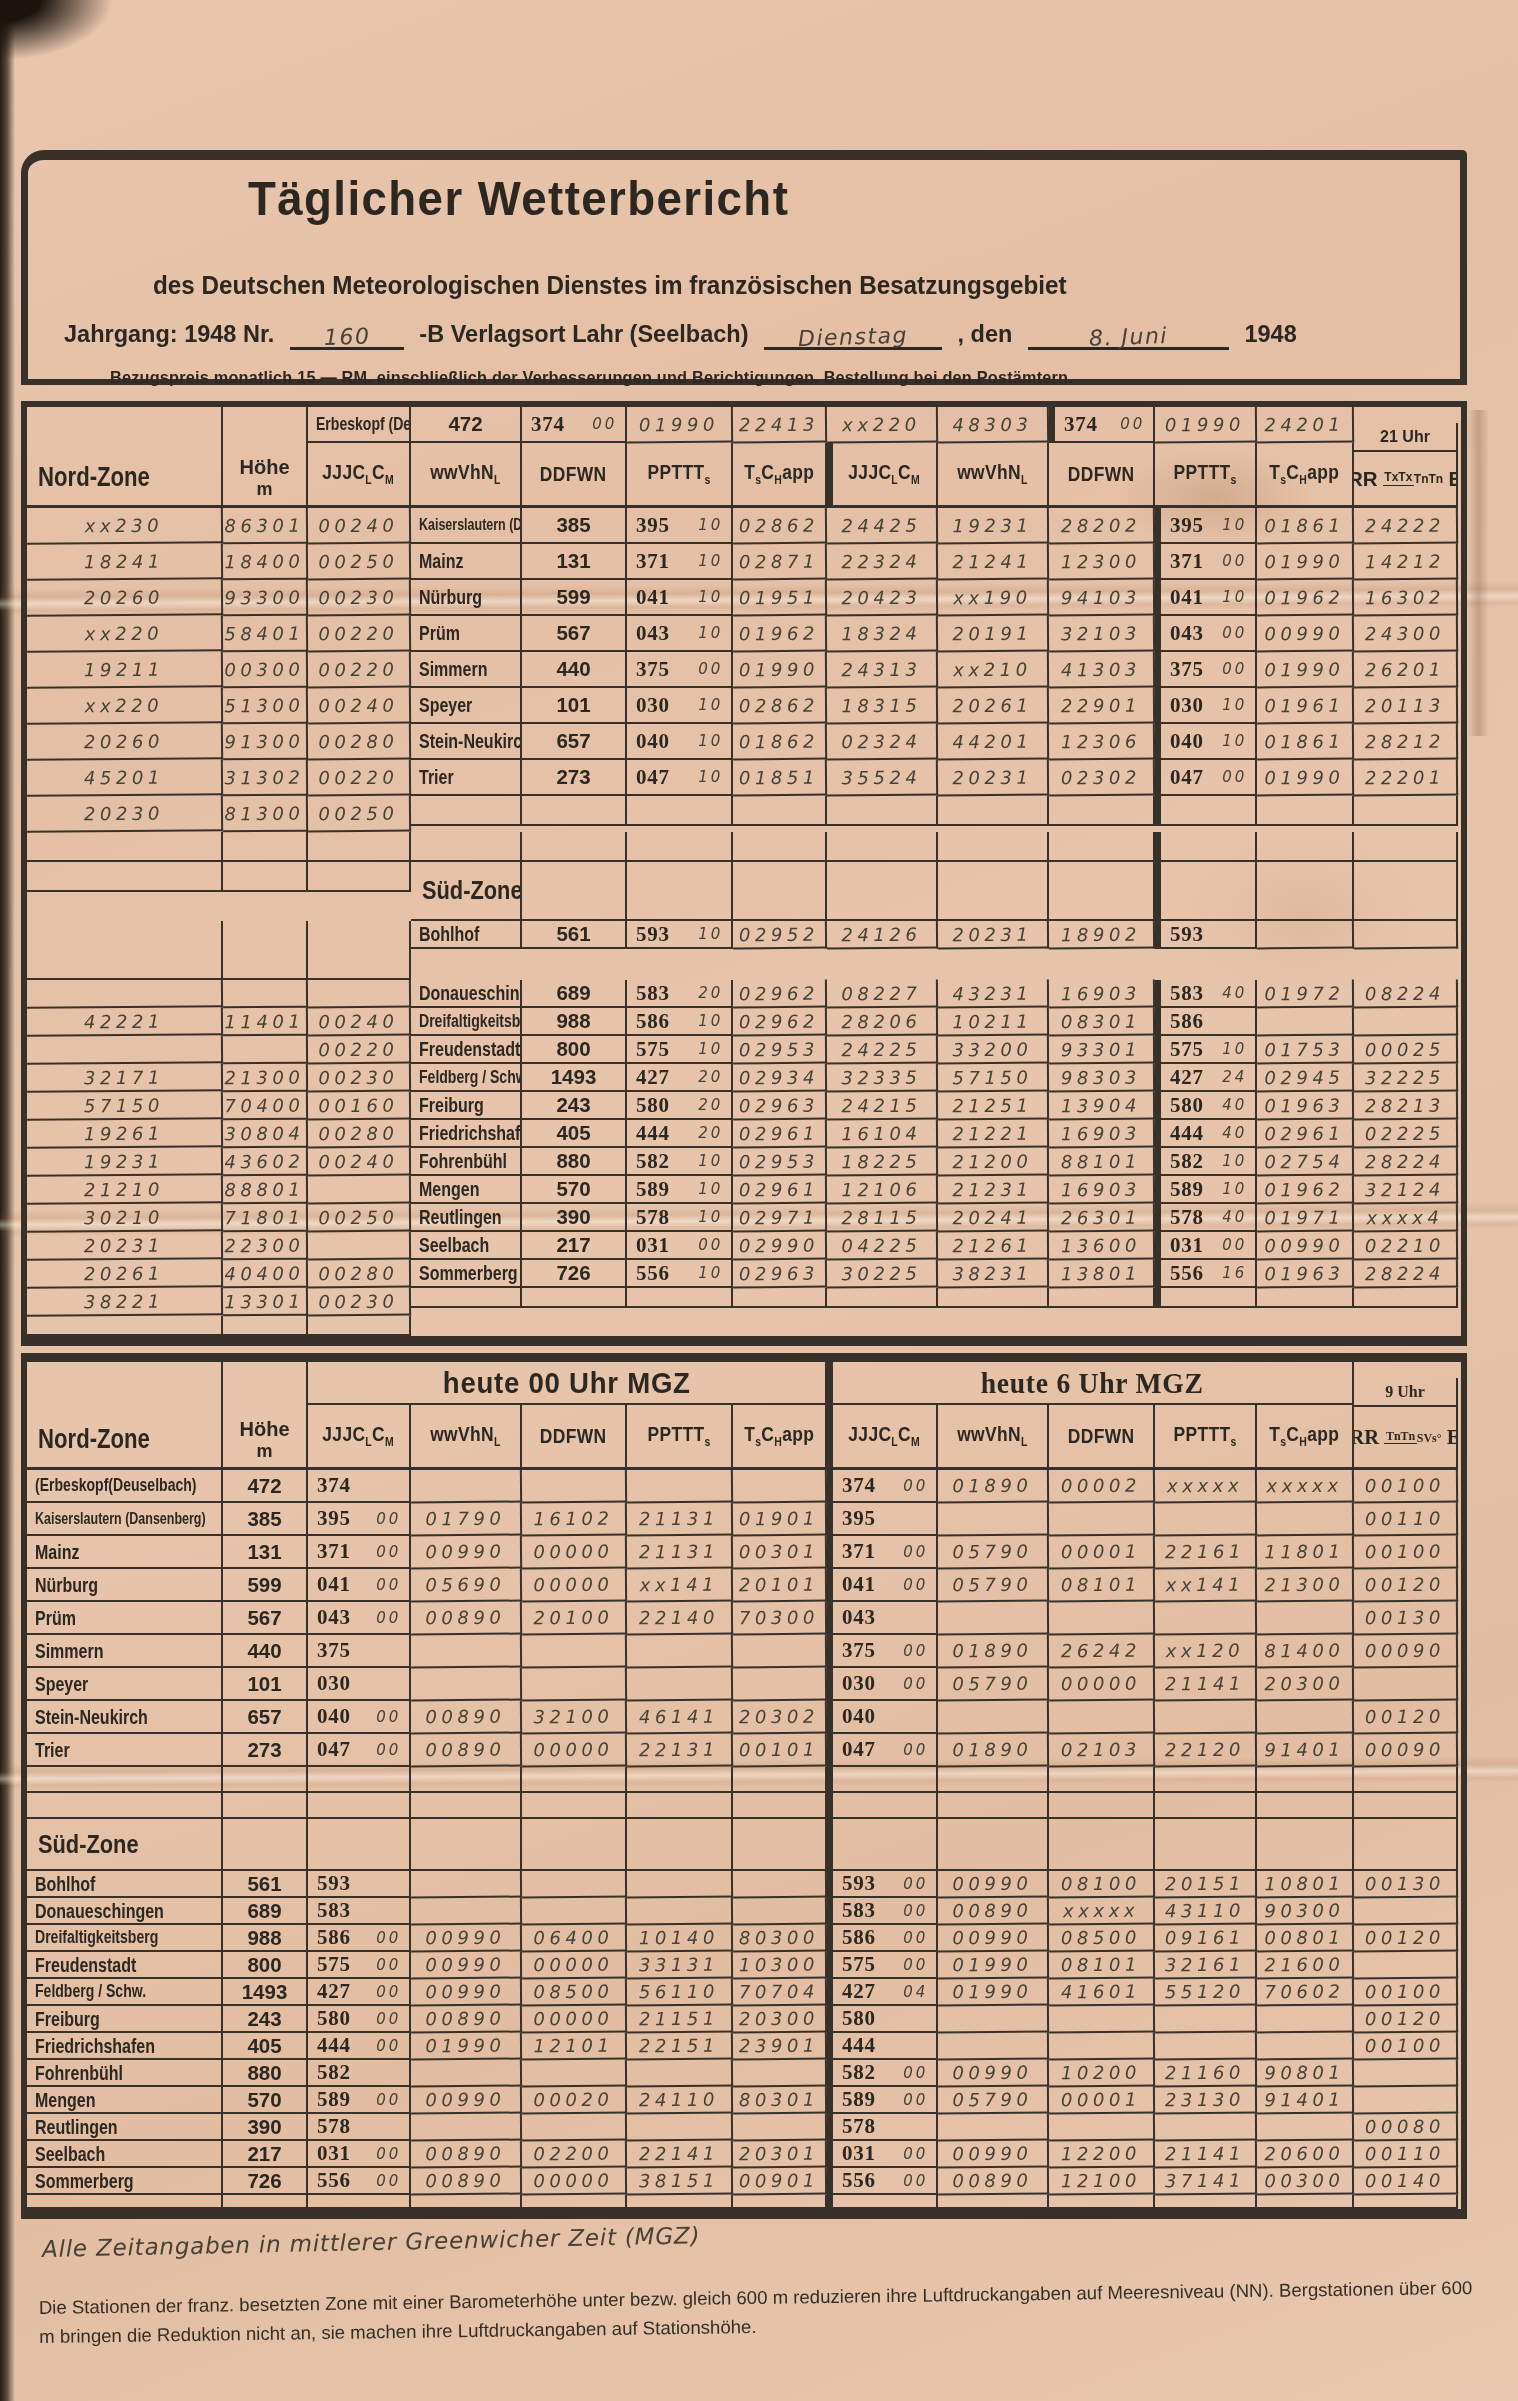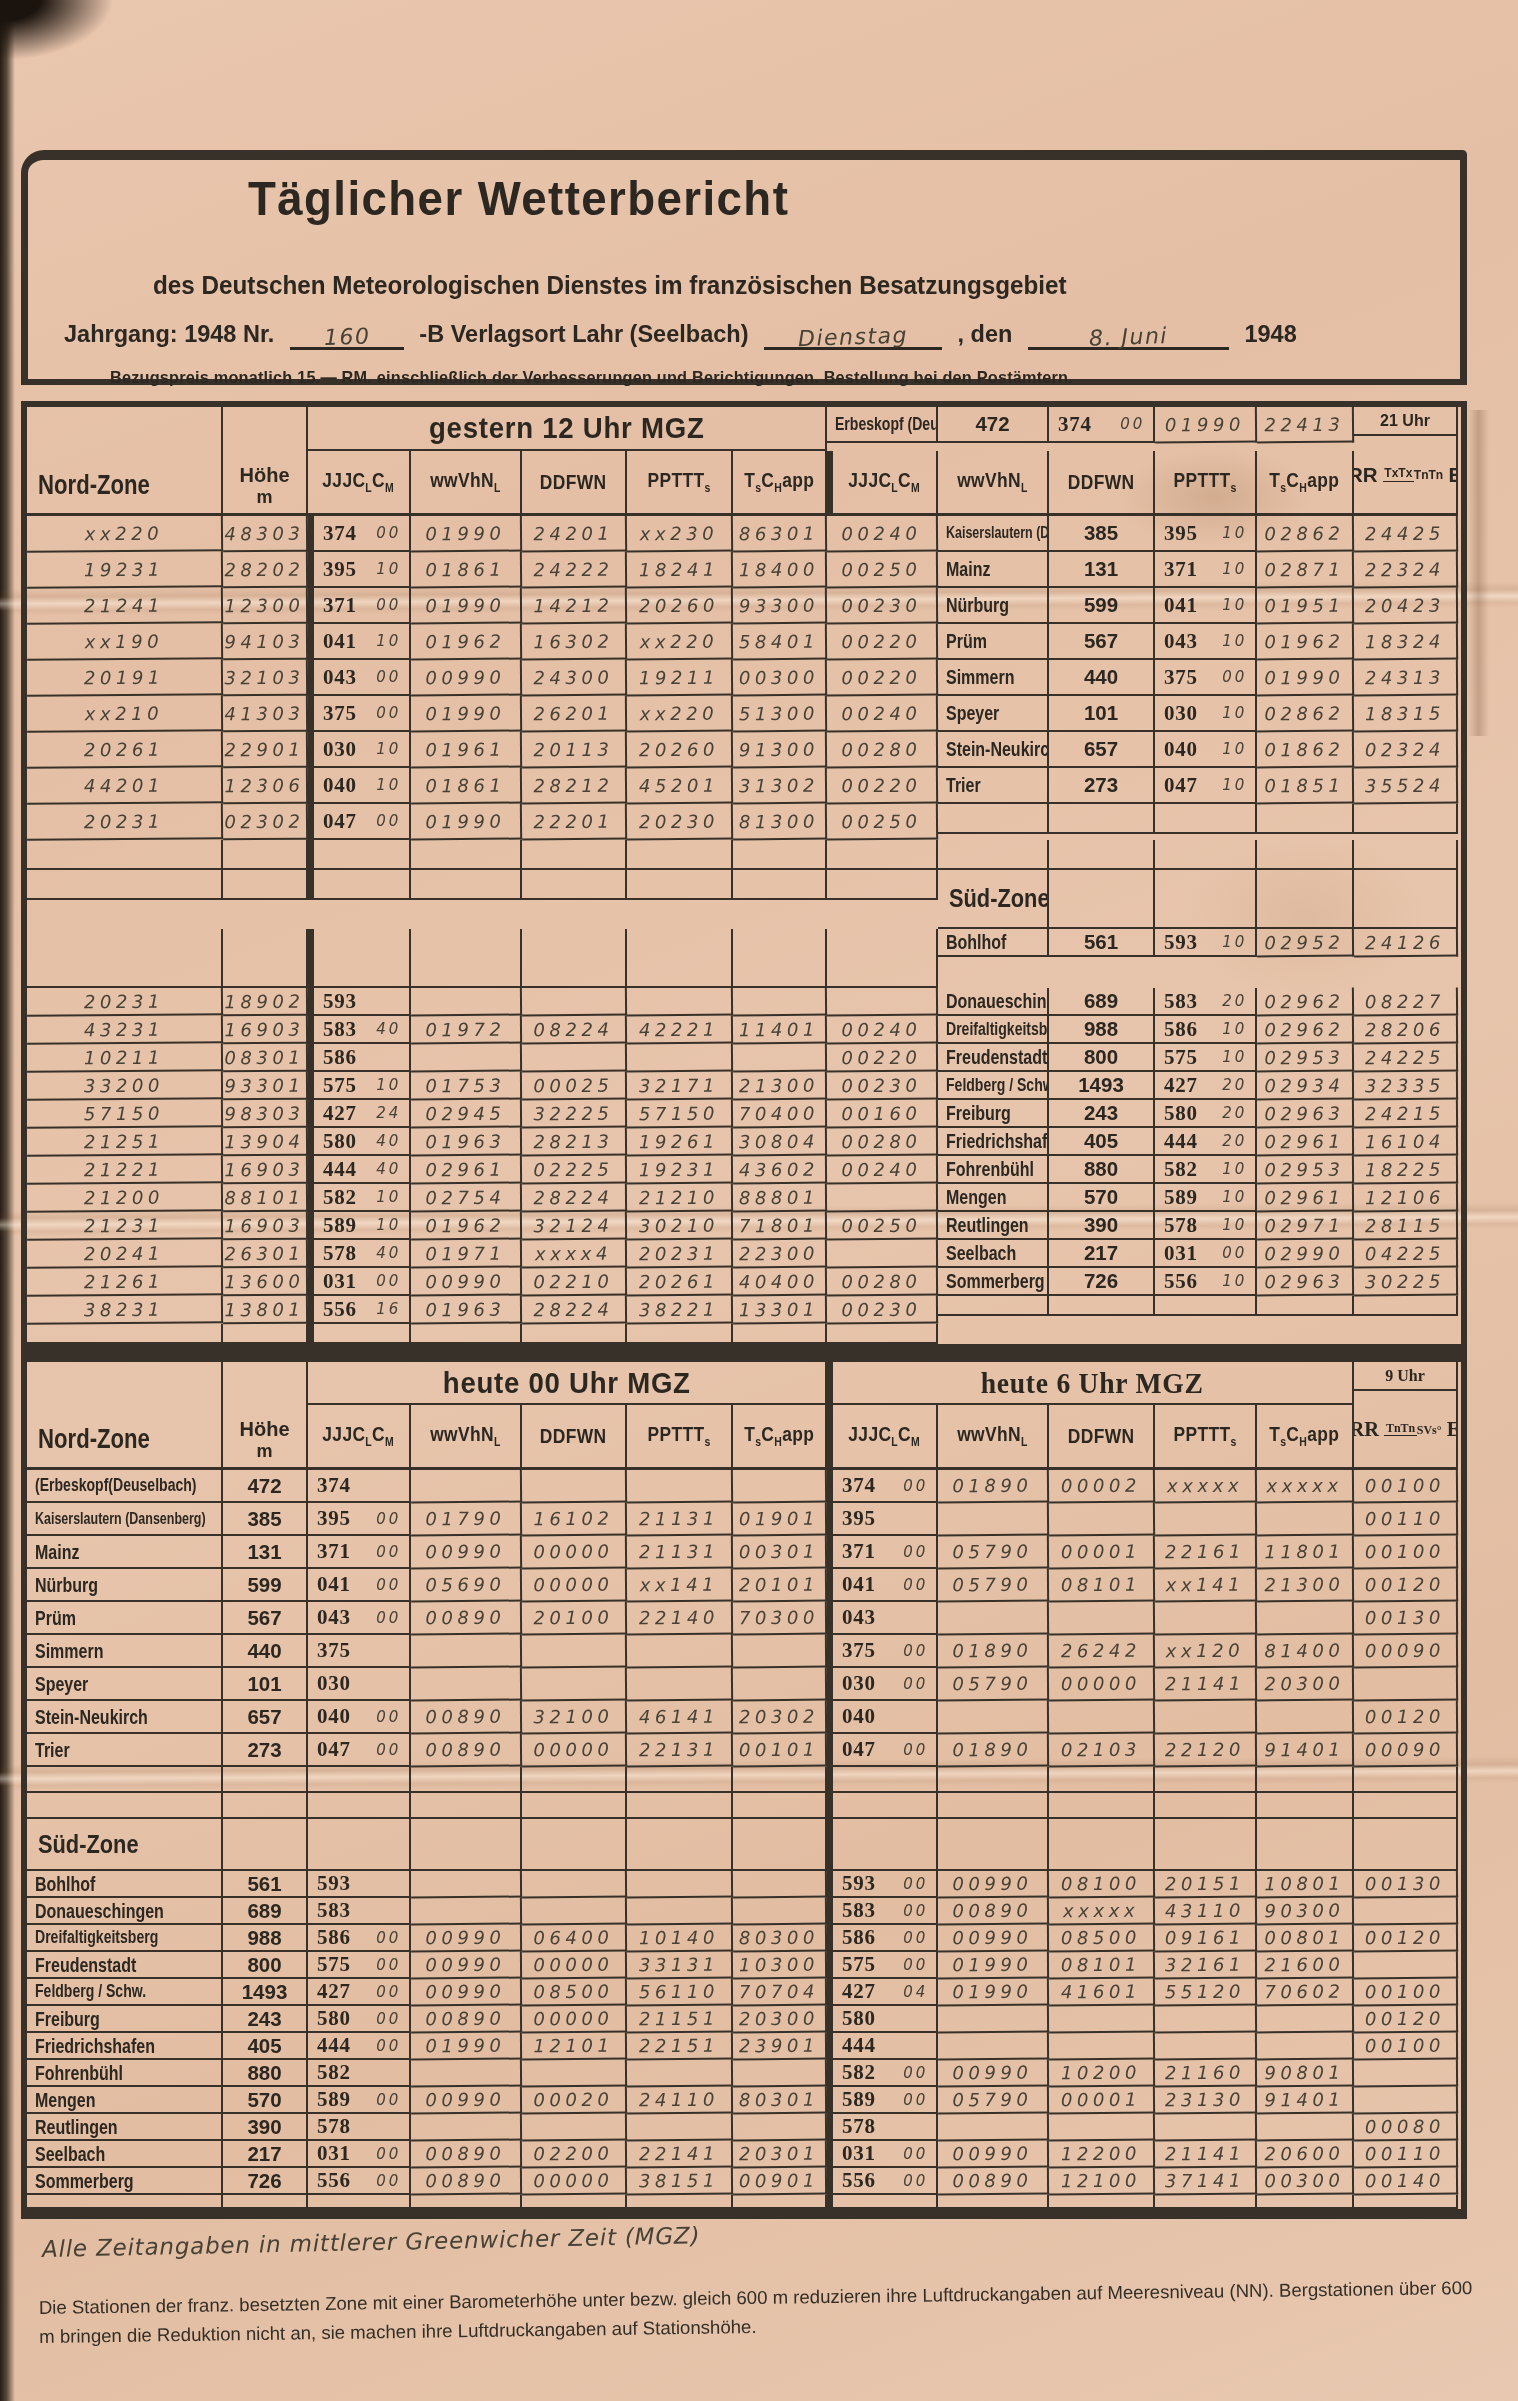--- a/index.html
+++ b/index.html
@@ -57,21 +57,21 @@
   .h-span{justify-content:center;font-size:30px;font-weight:bold;letter-spacing:0.8px;}
   .h-span > span{transform:scaleX(0.92);white-space:nowrap;}
   .h-col{justify-content:center;border-bottom-width:3.8px;font-size:20.5px;font-weight:bold;}
   .h-col > span{transform:scaleX(0.85);white-space:nowrap;letter-spacing:0.4px;}
   .h-col sub, .h-zone sub{font-size:0.6em;}
   .h-zone{align-items:flex-end;padding:0 0 12px 10.6px;font-size:27px;font-weight:bold;border-bottom-width:3.8px;}
   .h-zone > span{transform:scaleX(0.82);transform-origin:left center;white-space:nowrap;}
   .h-hoehe{flex-direction:column;justify-content:flex-end;align-items:center;padding-bottom:4.6px;
     border-bottom-width:3.8px;font-weight:bold;}
   .h-hoehe .hoehe-t{font-size:20px;} .h-hoehe .hoehe-u{font-size:18px;}
-  .h-21{flex-direction:column;align-items:stretch;border-bottom-width:3.8px;padding:0;}
+  .h-21{flex-direction:column;align-items:stretch;border-bottom-width:3.8px;padding:0;margin-top:16px;}
   .t21-time{height:27px;display:flex;align-items:center;justify-content:center;border-bottom:2.3px solid var(--line);
     font-size:16px;font-weight:bold;}
   .t21-main{flex:1;display:flex;align-items:center;justify-content:center;gap:5.3px;font-weight:bold;}
   .t21-rr,.t21-e{font-size:20.5px;}
   .frac{display:inline-flex;align-items:center;line-height:1;}
   .fr-top{font-size:12px;font-weight:bold;border-bottom:1.9px solid var(--ink);padding:0 1.5px 1.5px;}
   .fr-bot{font-size:12px;font-weight:bold;padding-top:1.5px;}
 
   .c-station{padding-left:7.6px;}
   .c-station .st-inner{transform:scaleX(0.78);transform-origin:left center;font-weight:bold;white-space:nowrap;}
@@ -126,23 +126,20 @@
 
   <div class="table-box tb1" id="table0">
       <div class="wgrid t0">
         <div class="cell h-zone" style="grid-area: 1 / 1 / 3;">
           <span>Nord-Zone</span>
         </div>
         <div class="cell h-hoehe" style="grid-area: 1 / 2 / 3;">
           <span class="hoehe-t">Höhe</span>
           <span class="hoehe-u">m</span>
         </div>
-        <div class="cell h-span" style="grid-area: 1 / 3 / auto / 8;">
-          <span>gestern 12 Uhr MGZ</span>
-        </div>
         <div class="cell h-21" style="grid-area: 1 / 13 / 3;">
           <div class="t21-time">21 Uhr</div>
           <div class="t21-main">
             <span class="t21-rr">RR</span>
             <span class="frac">
               <span class="fr-top">TxTx</span>
               <span class="fr-bot">TnTn</span>
             </span>
             <span class="t21-e">E</span>
           </div>

